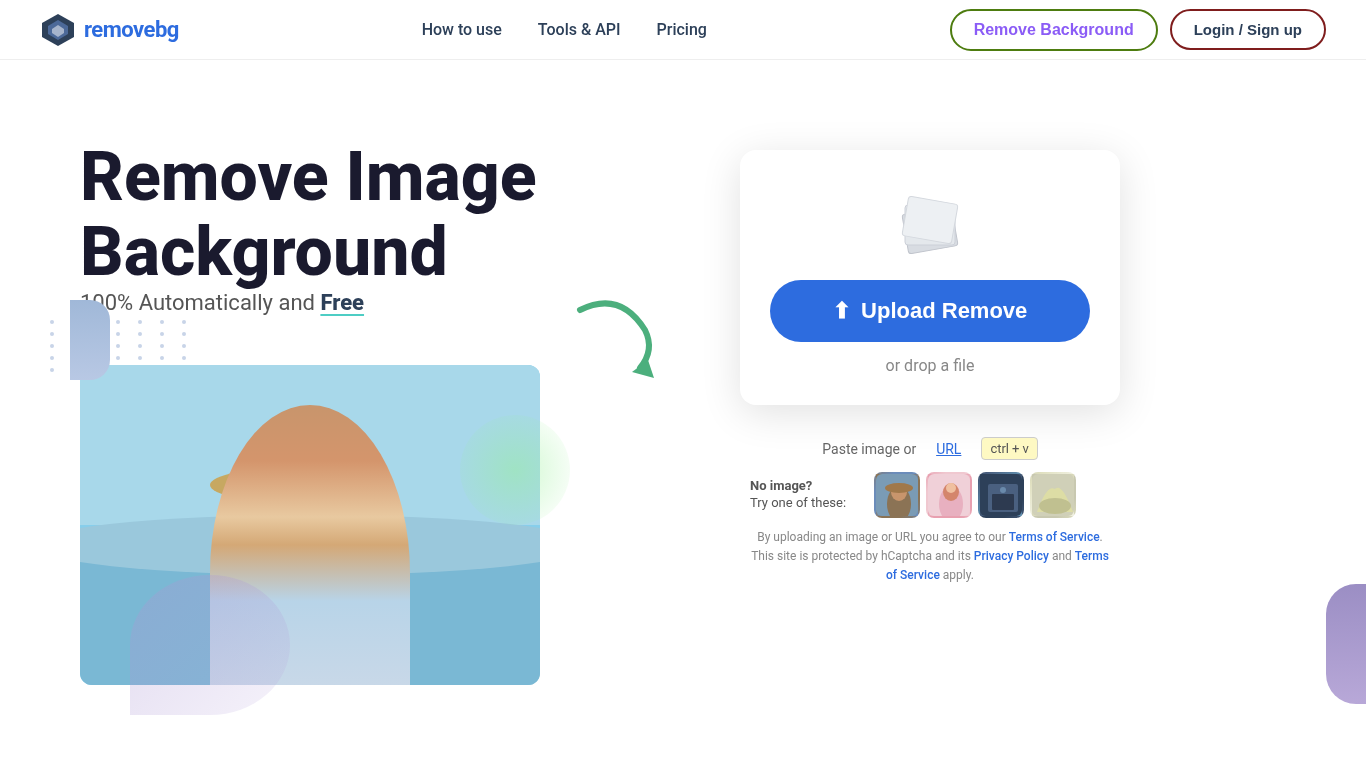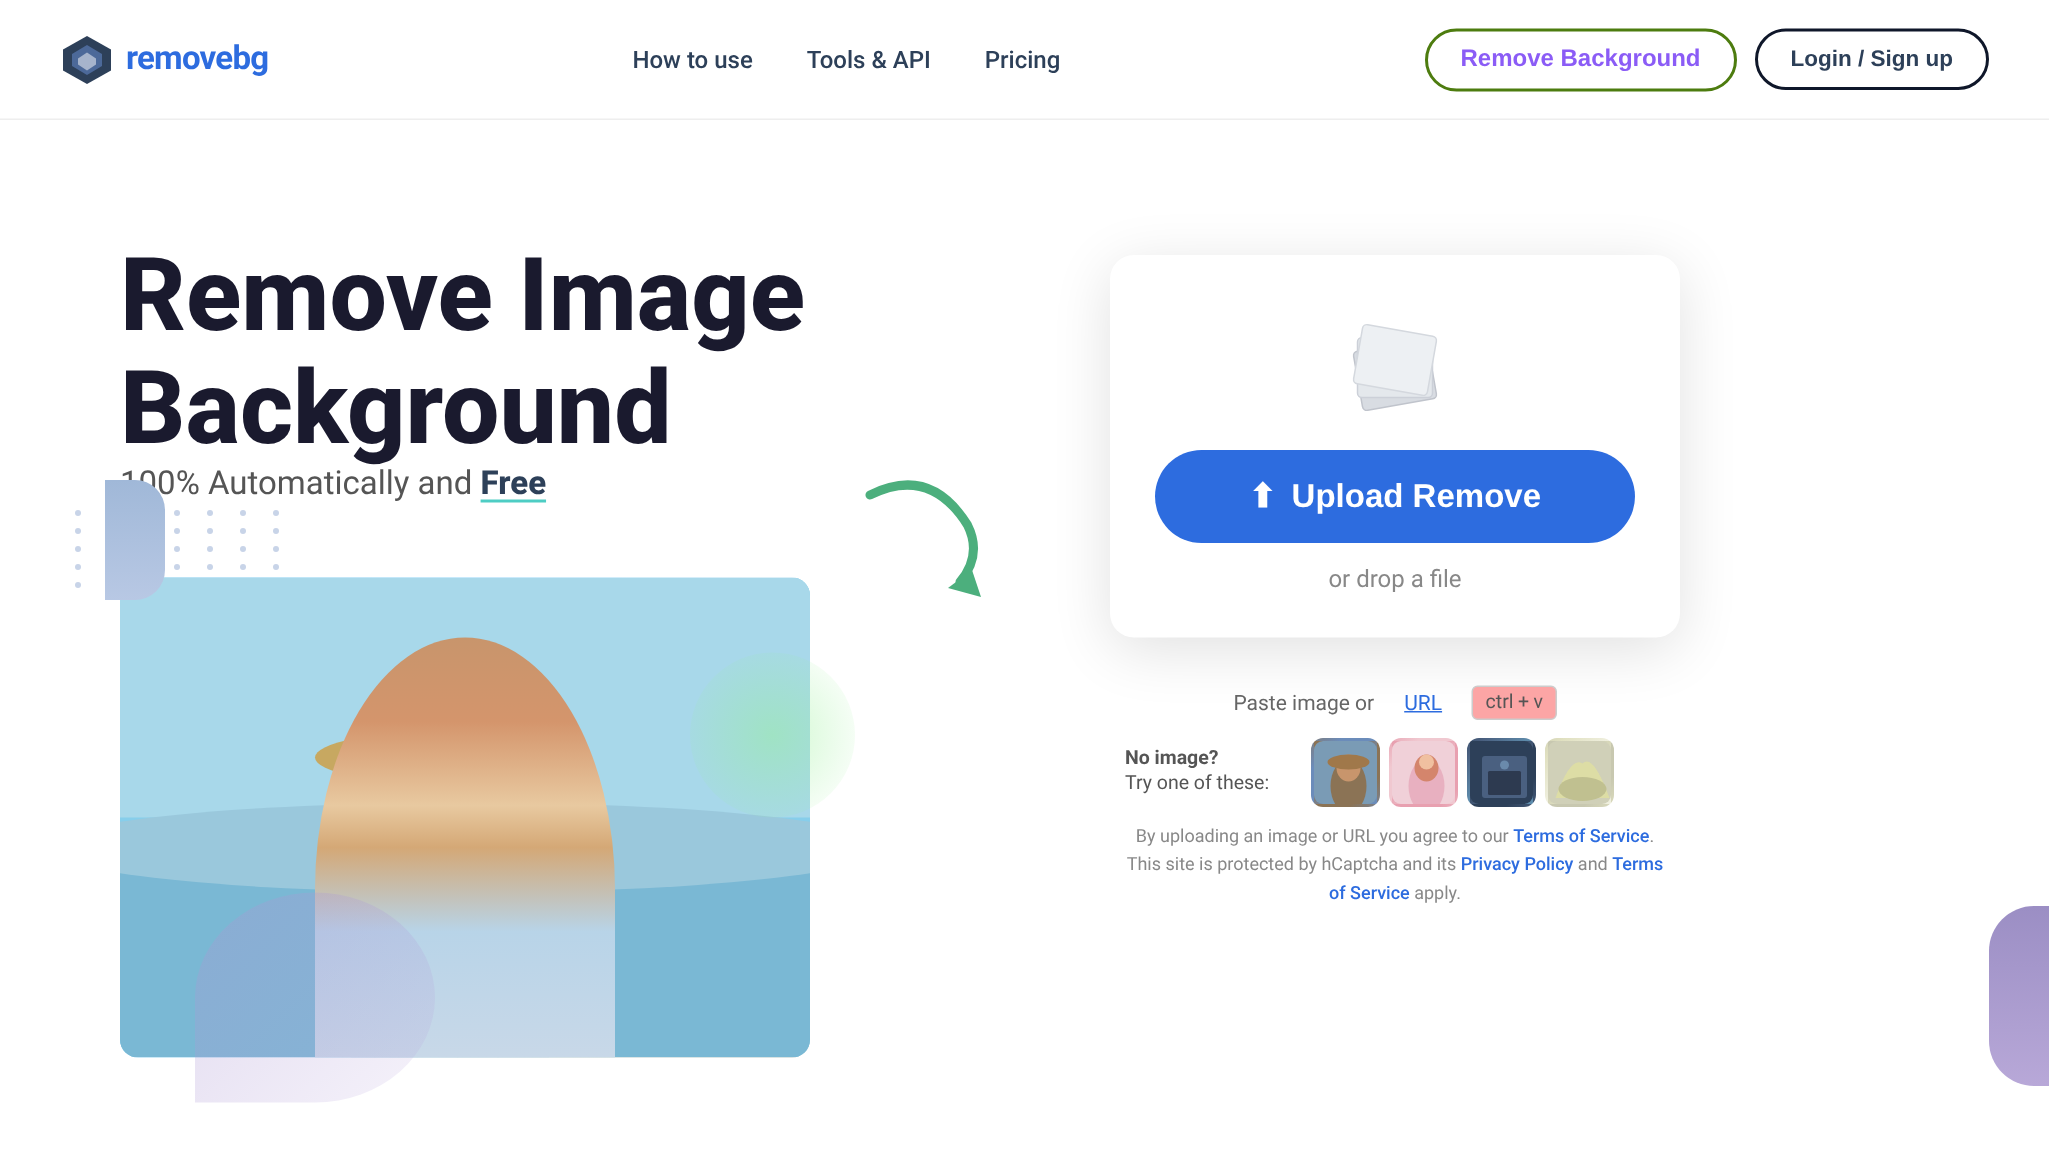--- a/index.html
+++ b/index.html
@@ -1,36 +1,36 @@
 <!DOCTYPE html>
 <html><head>
   <meta charset="utf-8">
   <style>
     * { margin: 0; padding: 0; box-sizing: border-box; }
     body { font-family: -apple-system, BlinkMacSystemFont, 'Segoe UI', Roboto, sans-serif; background: #fff; width: 1366px; height: 768px; overflow: hidden; position: relative; }
 
     
     header {
       display: flex; align-items: center; justify-content: space-between;
-      padding: 0 40px; height: 80px; border-bottom: 1px solid #eee;
+      padding: 0 40px; height: 60px; border-bottom: 1px solid #eee;
       position: relative; z-index: 10; background: #fff;
     }
     .logo-area { display: flex; align-items: center; gap: 8px; }
     .logo-text { font-size: 22px; font-weight: 700; color: #2d4059; letter-spacing: -0.5px; }
     .logo-text span { color: #2d6cdf; }
     nav { display: flex; align-items: center; gap: 36px; }
     nav a { text-decoration: none; color: #2d4059; font-size: 16px; font-weight: 500; }
     .header-actions { display: flex; align-items: center; gap: 12px; }
     .btn-remove-bg {
       padding: 10px 22px; border-radius: 50px; border: 2px solid #4d7c0f;
       background: transparent; color: #8b5cf6; font-size: 16px; font-weight: 600;
       cursor: pointer;
     }
     .btn-login {
-      padding: 10px 22px; border-radius: 50px; border: 2px solid #0f172a;
+      padding: 10px 22px; border-radius: 50px; border: 2px solid #7f1d1d;
       background: transparent; color: #2d4059; font-size: 15px; font-weight: 600;
       cursor: pointer;
     }
 
     
     main {
       display: flex; align-items: flex-start; padding: 60px 60px 0 80px;
       position: relative; height: calc(768px - 64px); overflow: hidden;
     }
 
@@ -92,21 +92,21 @@
 
     
     .paste-area {
       display: flex; align-items: center; justify-content: center; gap: 20px;
       padding: 12px 0; color: #666; font-size: 14px;
     }
     .paste-text { color: #666; }
     .paste-url { color: #2d6cdf; text-decoration: underline; cursor: pointer; }
     .paste-kbd {
       display: inline-flex; align-items: center; gap: 3px;
-      background: #fca5a5; border: 1px solid #ccc; border-radius: 4px;
+      background: #fef9c3; border: 1px solid #ccc; border-radius: 4px;
       padding: 3px 8px; font-size: 13px; color: #555;
     }
 
     
     .samples-area { display: flex; align-items: center; gap: 28px; padding: 0 0 0 10px; }
     .samples-label { font-size: 13px; color: #555; line-height: 1.3; }
     .samples-label strong { display: block; }
     .sample-thumbs { display: flex; gap: 6px; }
     .sample-thumb {
       width: 46px; height: 46px; border-radius: 8px; overflow: hidden; cursor: pointer;

